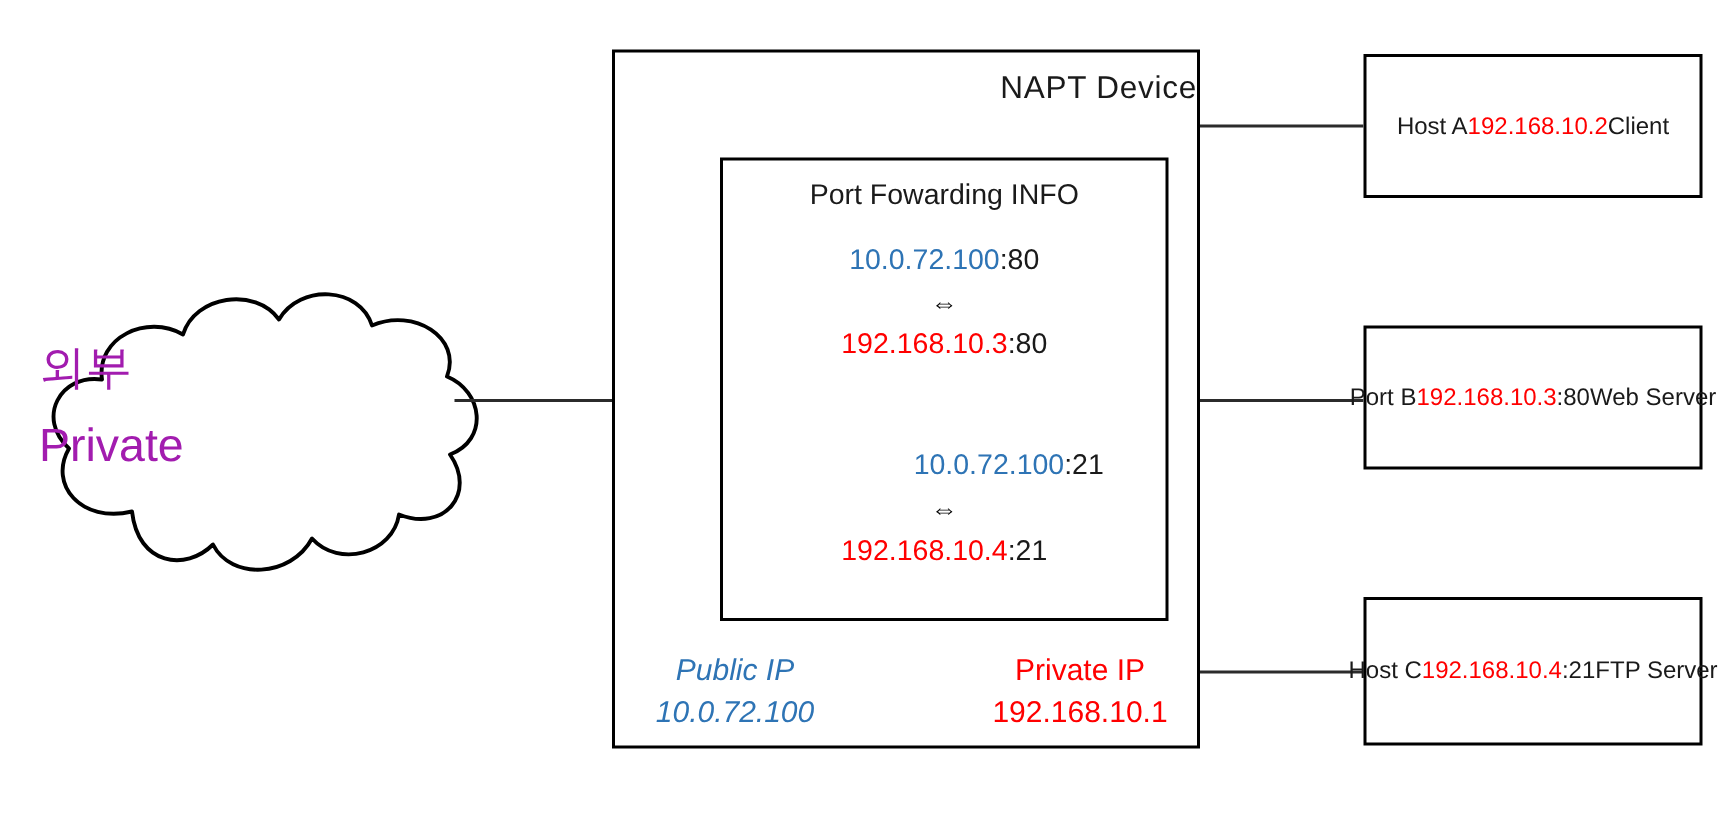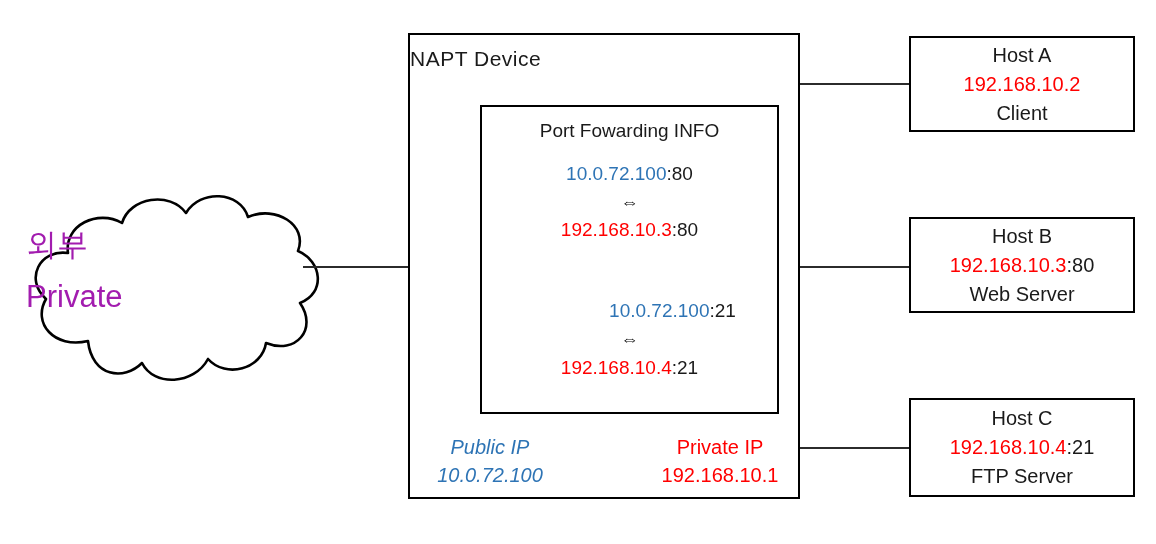--- a/index.html
+++ b/index.html
@@ -30,21 +30,21 @@
     border: 2px solid #000000;
     background: #ffffff;
     box-sizing: border-box;
   }
 
   .napt-title {
     position: absolute;
     top: 12px;
     left: 0;
     width: 100%;
-    text-align: left;
+    text-align: right;
     font-size: 21px;
     letter-spacing: 0.5px;
   }
 
   .pf-box {
     position: absolute;
     left: 70px;
     top: 70px;
     width: 299px;
     height: 309px;
@@ -90,25 +90,25 @@
 
   .host-box {
     position: absolute;
     left: 909px;
     width: 226px;
     height: 96px;
     border: 2px solid #000000;
     box-sizing: border-box;
     background: #fff;
     display: flex;
-    flex-direction: column;
+    flex-direction: row;
     justify-content: center;
     align-items: center;
     text-align: center;
-    font-size: 20px;
+    font-size: 16px;
     line-height: 29px;
     white-space: nowrap;
   }
 
   .cloud-wrap {
     position: absolute;
     left: 26px;
     top: 183px;
     width: 296px;
     height: 212px;
@@ -189,21 +189,21 @@
 
   <div class="host-box" style="top:36px;">
     <div>Host A</div>
     <div>
       <span class="red">192.168.10.2</span><span></span>
     </div>
     <div>Client</div>
   </div>
 
   <div class="host-box" style="top:217px;">
-    <div>Host B</div>
+    <div>Port B</div>
     <div>
       <span class="red">192.168.10.3</span><span>:80</span>
     </div>
     <div>Web Server</div>
   </div>
 
   <div class="host-box" style="top:398px; height:99px;">
     <div>Host C</div>
     <div>
       <span class="red">192.168.10.4</span><span>:21</span>

